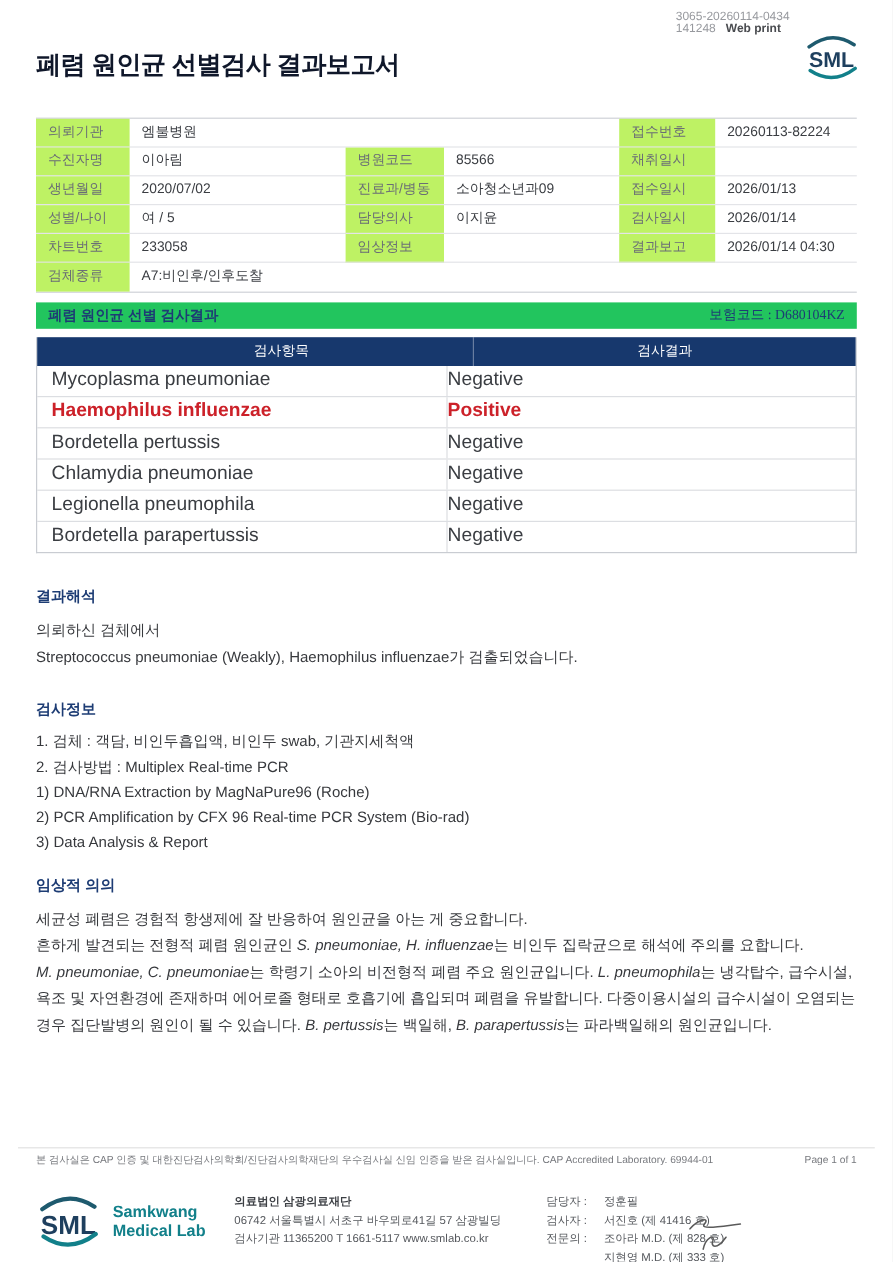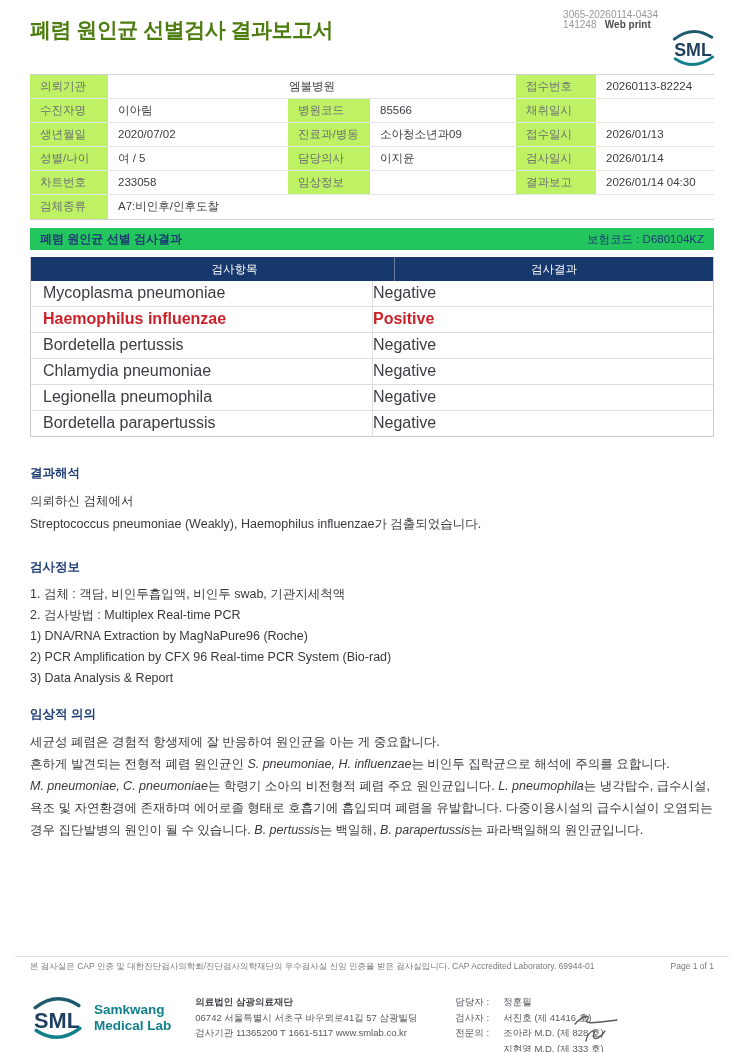--- a/index.html
+++ b/index.html
@@ -5,21 +5,21 @@
   html,body { margin:0; padding:0; background:#e8e8e8; }
   .page {
     position:relative; width:744px; height:1052px; margin:0 auto;
     background:#ffffff; font-family:"Liberation Sans", sans-serif;
     color:#3a3d42; overflow:hidden;
   }
   .content { padding:0 30px; }
 
   
   .report-title {
-    padding-top:16px; font-size:21px; font-weight:700; color:#4d7c0f;
+    padding-top:40px; font-size:21px; font-weight:700; color:#0f172a;
     letter-spacing:-0.5px;
   }
   .print-info {
     position:absolute; top:10px; right:86px; font-size:10px; line-height:10px;
     color:#97999e; text-align:left; white-space:nowrap;
   }
   .print-info b { color:#4a4c50; }
   .logo-top { position:absolute; top:27px; right:26px; }
 
   
@@ -28,30 +28,30 @@
     grid-template-columns:78px 180px 82px 146px 80px 118px;
     border-top:1px solid #cfd2d8; border-bottom:1px solid #cfd2d8;
     font-size:11.5px;
   }
   .icell { height:24px; line-height:23px; box-sizing:border-box;
            border-bottom:1px solid #e3e4e8; padding:0 10px; overflow:hidden; white-space:nowrap; }
   .icell.last { border-bottom:none; }
   .ilabel { background:#bef264; color:#6a6e75;
             text-align:justify; text-align-last:justify; -moz-text-align-last:justify; }
   .ivalue { color:#3a3d42; }
-  .sp3 { grid-column:span 3;text-align:center; }
+  .sp3 { grid-column:span 3; }
   .sp5 { grid-column:span 5; }
 
   
   .section-bar {
     margin-top:8px; height:22px; line-height:22px; background:#22c55e;
     display:flex; justify-content:space-between; padding:0 10px;
   }
   .section-bar .t { font-size:12px; font-weight:700; color:#1d3c74; }
-  .section-bar .ins { font-size:11.5px; color:#1d3c74; }
+  .section-bar .ins { font-size:11.5px; color:#1d3c74;font-family:Liberation Serif, serif; }
 
   
   .res-table { margin-top:7px; border:1px solid #c9ccd2; border-top:none; }
   .res-head { display:grid; grid-template-columns:1fr 1fr; background:#17386d;
               color:#fff; height:24px; line-height:24px; font-size:11.5px; text-align:center;padding-left:44px; }
   .res-head .hc2 { border-left:1px solid rgba(255,255,255,0.35); }
   .res-row { display:grid; grid-template-columns:1fr 1fr; height:25px; line-height:24px;
              font-size:16px; border-bottom:1px solid #dcdee2; }
   .res-row:last-child { border-bottom:none; }
   .res-name { padding-left:12px; }

